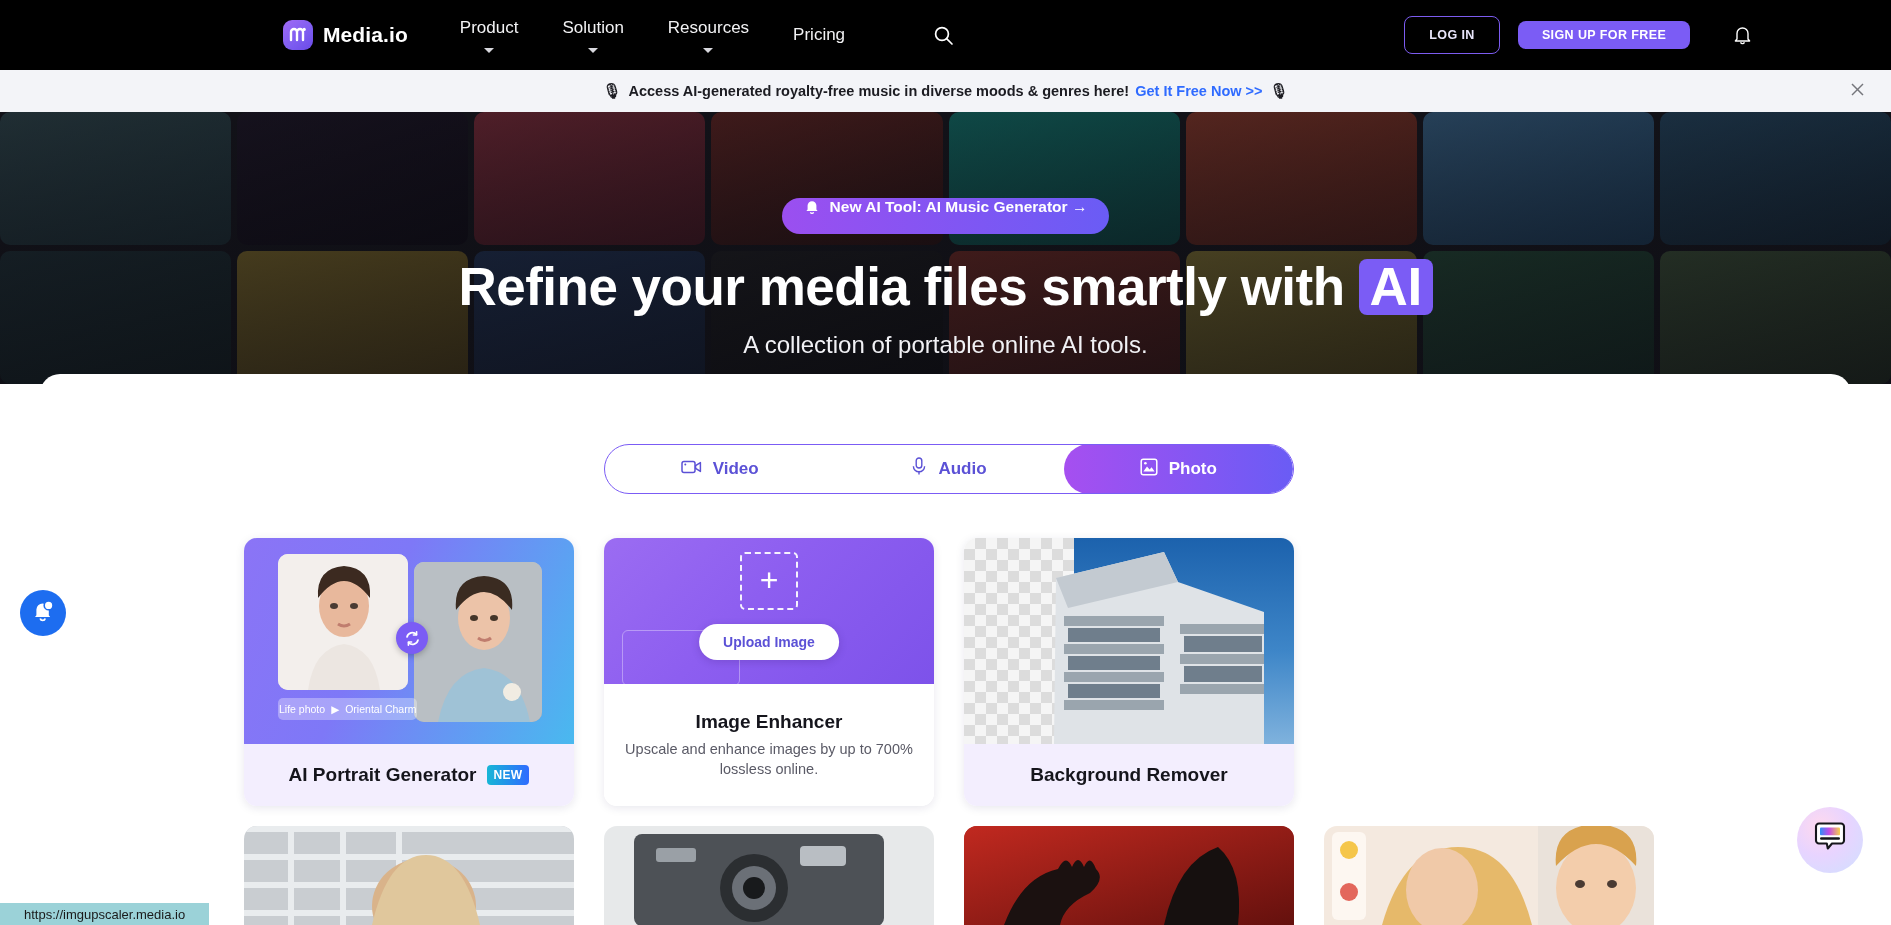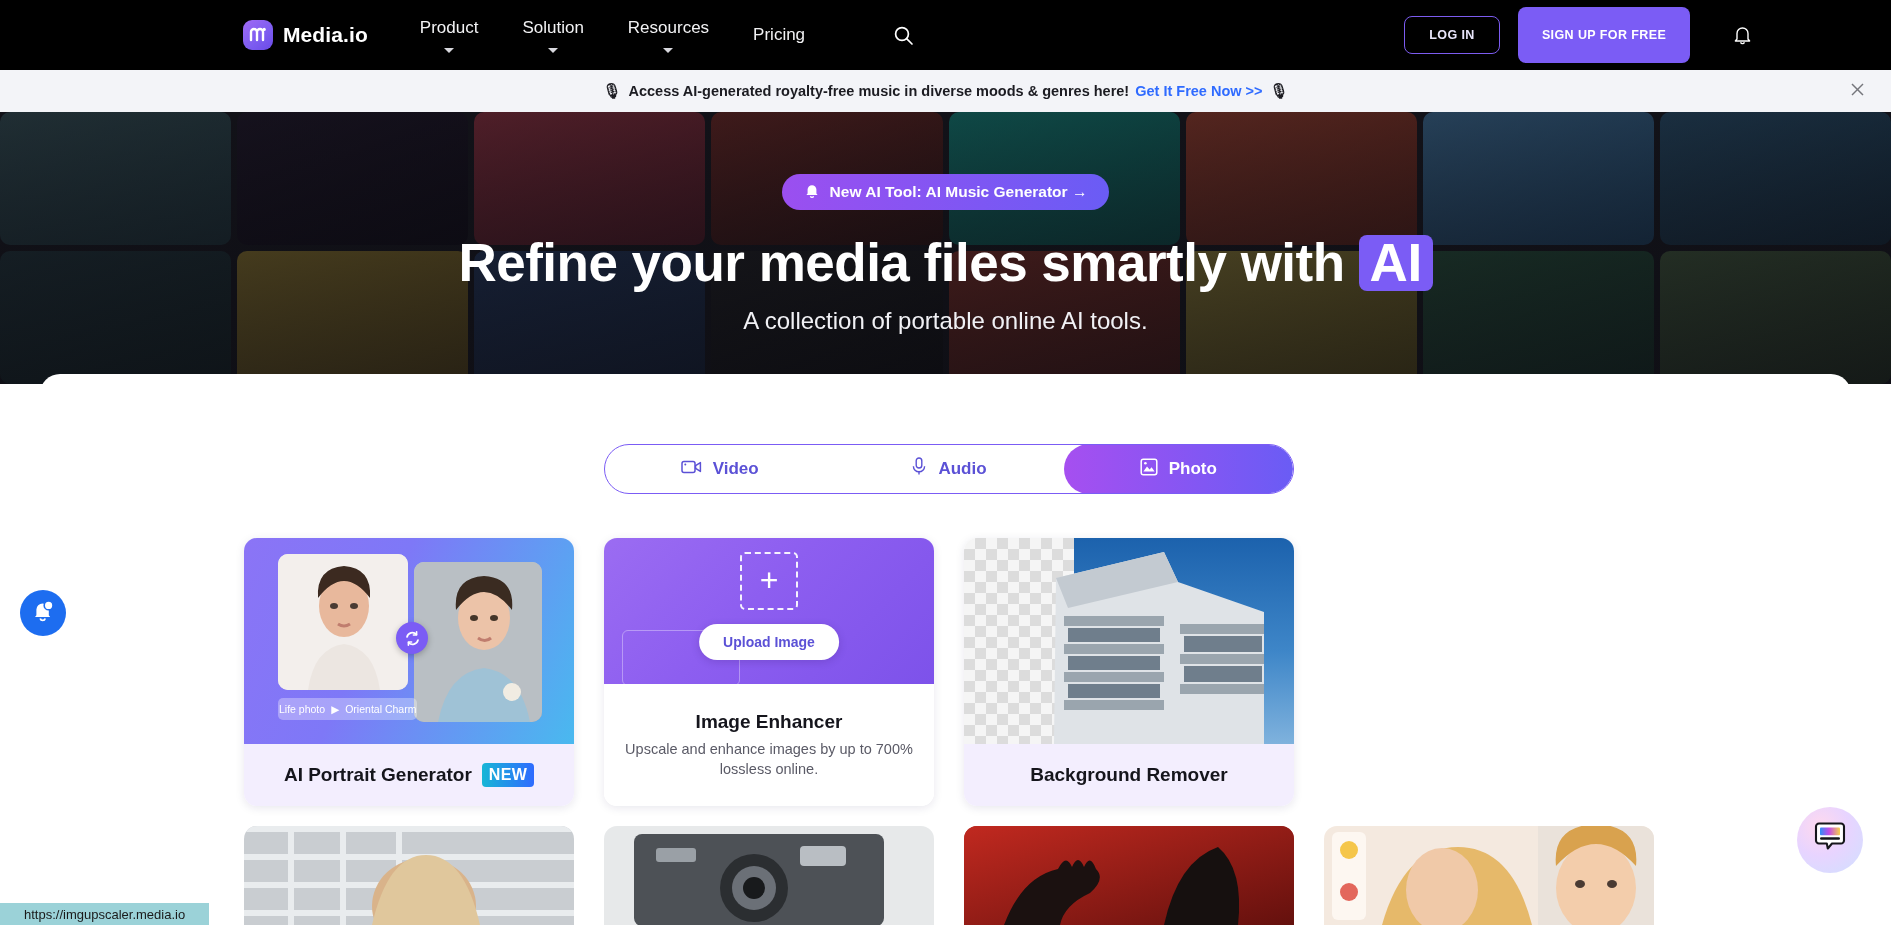--- a/index.html
+++ b/index.html
@@ -10,20 +10,21 @@
     background: #ffffff;
   }
 
   
   .topnav {
     position: absolute; top: 0; left: 0;
     width: 1891px; height: 70px;
     background: #000000;
     display: flex; align-items: center;
     z-index: 50;
+    padding-left: 40px;
   }
   .brand { display: flex; align-items: center; gap: 10px; margin-left: 243px; }
   .brand-mark {
     width: 30px; height: 30px; border-radius: 9px;
     background: linear-gradient(140deg, #a06bf5 0%, #7c5cf0 60%, #6b4ae8 100%);
     display: flex; align-items: center; justify-content: center;
     position: relative;
   }
   .brand-mark svg { display:block; }
   .brand-name { color: #fff; font-size: 21px; font-weight: bold; letter-spacing: .1px; }
@@ -38,21 +39,21 @@
   .search-btn { margin-left: 44px; cursor: pointer; display:flex; align-items:center; }
 
   .nav-right { margin-left: auto; display: flex; align-items: center; gap: 18px; margin-right: 138px; }
   .btn-login {
     width: 96px; height: 38px; border-radius: 8px;
     border: 1px solid #7c5cf0; background: transparent;
     color: #e9e6fb; font-size: 12.5px; font-weight: bold; letter-spacing: .4px;
     display:flex; align-items:center; justify-content:center; cursor:pointer;
   }
   .btn-signup {
-    width: 172px; height: 56px; border-radius: 8px;
+    width: 172px; height: 28px; border-radius: 8px;
     background: #7b5cf5; color: #fff;
     font-size: 12.5px; font-weight: bold; letter-spacing: .4px;
     display:flex; align-items:center; justify-content:center; cursor:pointer; border:none;
   }
   .bell-nav { cursor: pointer; display:flex; align-items:center; margin-left: 24px; }
 
   
   .announce {
     position: absolute; top: 70px; left: 0;
     width: 1891px; height: 42px;
@@ -81,22 +82,22 @@
     position: absolute; inset: 0;
     background: linear-gradient(180deg, rgba(12,12,18,.60) 0%, rgba(12,12,18,.72) 55%, rgba(12,12,18,.78) 100%);
   }
   .hero-inner {
     position: absolute; inset: 0; display: flex; flex-direction: column;
     align-items: center; justify-content: flex-start; padding-top: 62px;
   }
   .pill-newtool {
     height: 36px; padding: 0 22px; border-radius: 18px;
     background: linear-gradient(90deg, #9b4ff0 0%, #6a5cf5 100%);
-    display: flex; align-items: center; gap: 10px;
-    color: #fff; font-size: 15.5px; font-weight: bold; cursor: pointer;
+    display: flex; align-items: flex-start; gap: 10px;
+    color: #fff; font-size: 15.5px; font-weight: bold; cursor: pointer; margin-top: 24px;
   }
   .hero-title {
     margin-top: 22px;
     font-size: 53px; font-weight: bold; color: #ffffff; letter-spacing: -.5px;
     display: flex; align-items: center; gap: 0px; white-space: nowrap;
   }
   .ai-chip {
     display:inline-flex; align-items:center; justify-content:center;
     background: #7b5cf5; color: #fff; border-radius: 8px;
     padding: 0 11px; height: 56px; margin-left: 14px; font-weight: bold;
@@ -141,21 +142,21 @@
     cursor: pointer; position: relative; background: #fff;
   }
   .card-media { height: 206px; position: relative; overflow: hidden; }
   .card-foot {
     height: 62px; display: flex; align-items: center; justify-content: center;
     gap: 10px; background: #f3eefe;
   }
   .card-title { font-size: 19px; font-weight: bold; color: #15151c; }
   .card-desc { font-size: 14.5px; color: #5a5a66; text-align: center; line-height: 1.35; }
   .badge {
-    font-size: 16px; font-weight: bold; color: #fff; border-radius: 4px;
+    font-size: 12px; font-weight: bold; color: #fff; border-radius: 4px;
     padding: 3px 7px; letter-spacing: .3px;
   }
   .badge.new { background: linear-gradient(90deg,#17b6d6 0%, #2f6bff 100%); }
   .badge.hot { background: #f5603a; }
 
   
   .card.enhancer .card-media { height: 146px; }
   .card.enhancer .card-foot { height: 122px; background:#fff; flex-direction:column; justify-content:center; gap:7px; }
 
   

